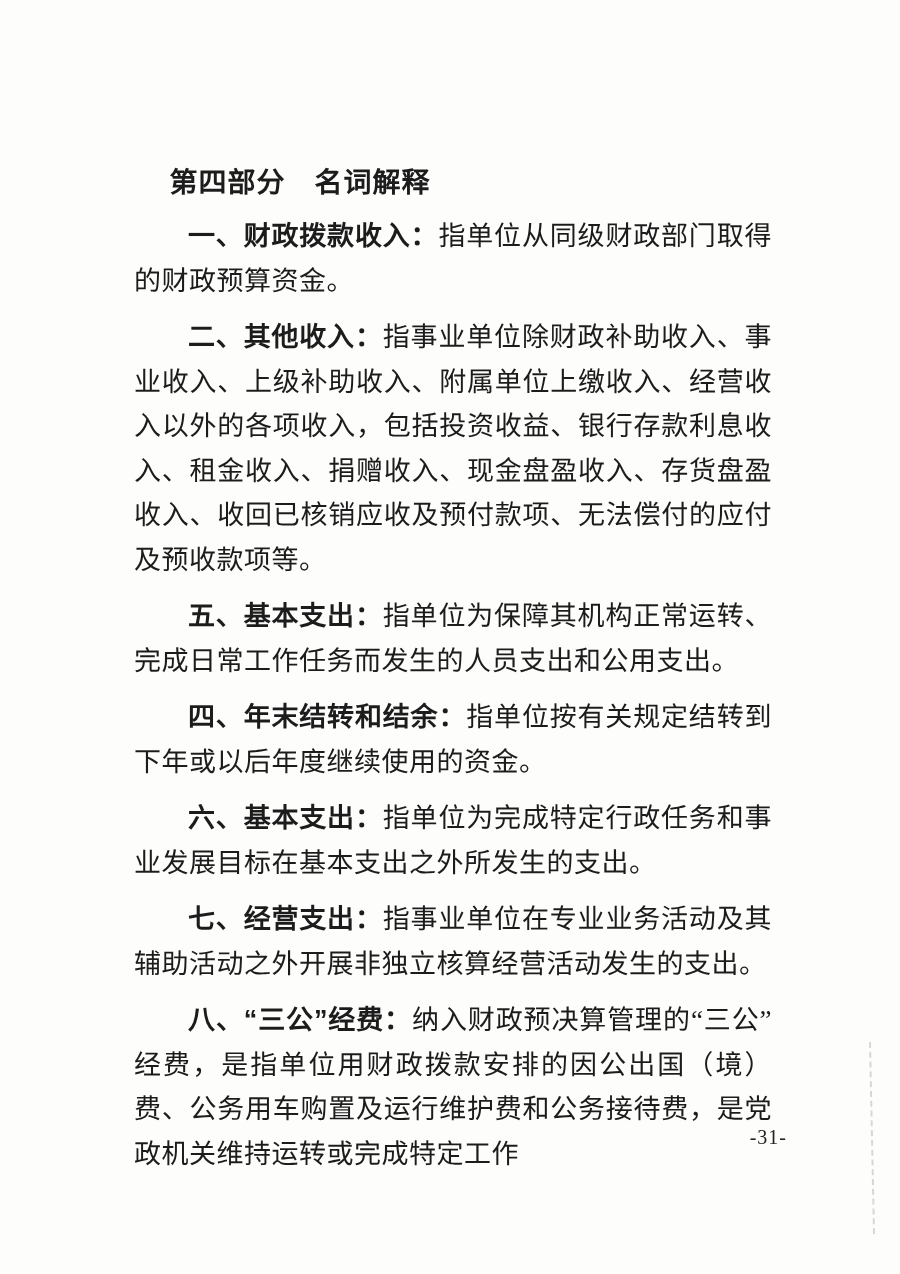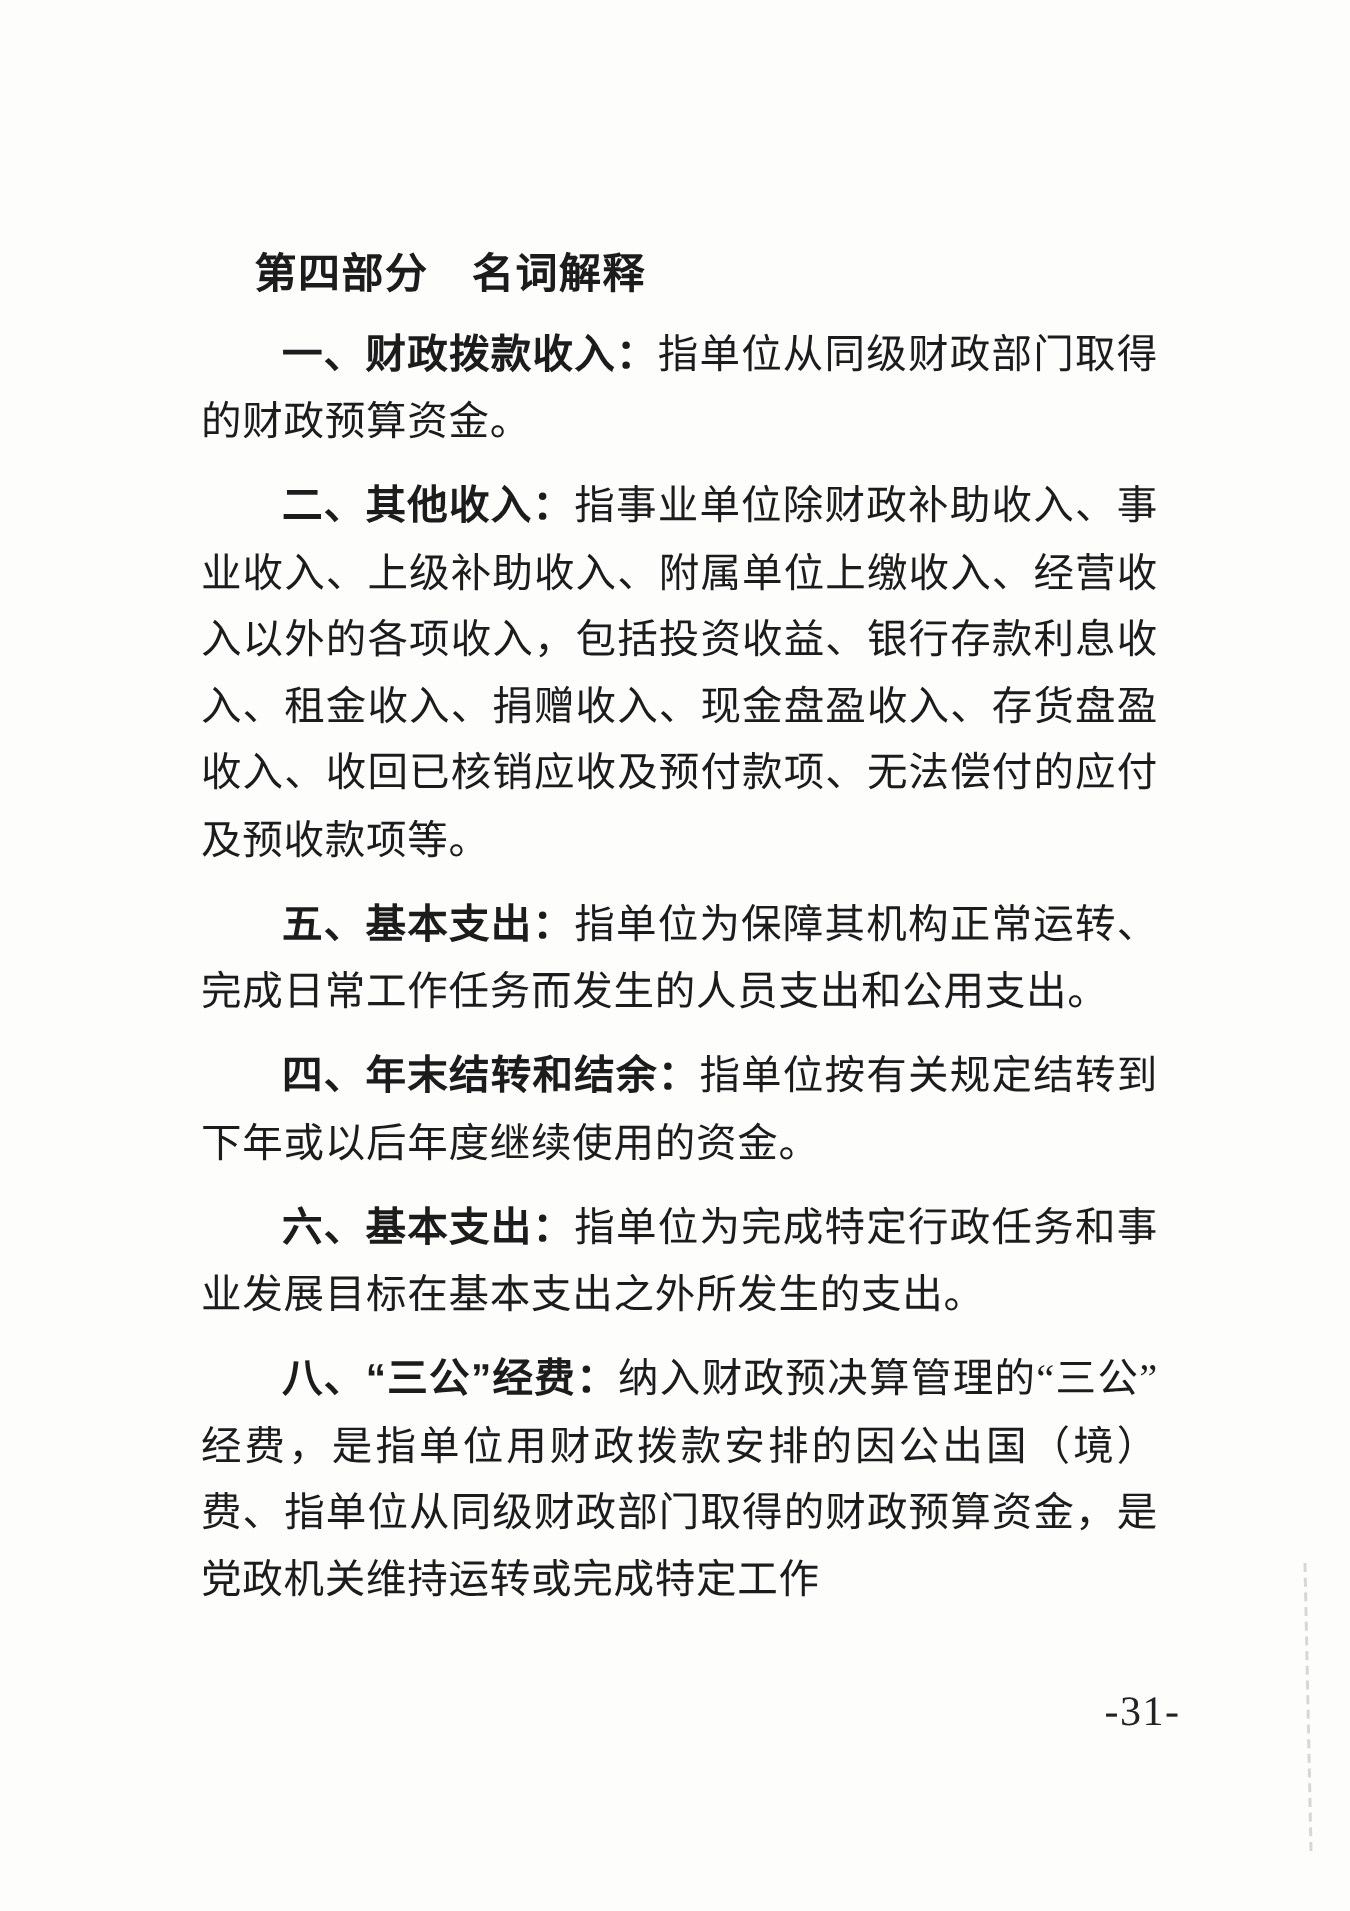--- a/index.html
+++ b/index.html
@@ -43,21 +43,21 @@
     letter-spacing: 0.5px;
   }
   .term {
     font-weight: bold;
     font-family: "Liberation Sans", sans-serif;
   }
   .page-number {
     position: absolute;
     right: 113px;
     top: 1126px;
-    font-size: 28px;
+    font-size: 20px;
     letter-spacing: 1px;
     font-family: "Liberation Serif", serif;
     color: #222;
   }
   .scan-artifact-line {
     position: absolute;
     right: 27px;
     top: 1042px;
     height: 192px;
     width: 0;
@@ -78,21 +78,22 @@
 
     <p class="para"><span class="term">二、其他收入：</span><span>指事业单位除财政补助收入、事业收入、上级补助收入、附属单位上缴收入、经营收入以外的各项收入，包括投资收益、银行存款利息收入、租金收入、捐赠收入、现金盘盈收入、存货盘盈收入、收回已核销应收及预付款项、无法偿付的应付及预收款项等。</span></p>
 
 
     <p class="para"><span class="term">五、基本支出：</span><span>指单位为保障其机构正常运转、完成日常工作任务而发生的人员支出和公用支出。</span></p>
 
     <p class="para"><span class="term">四、年末结转和结余：</span><span>指单位按有关规定结转到下年或以后年度继续使用的资金。</span></p>
 
     <p class="para"><span class="term">六、基本支出：</span><span>指单位为完成特定行政任务和事业发展目标在基本支出之外所发生的支出。</span></p>
 
+    <p class="para"><span class="term">七、经营支出：</span><span>指事业单位在专业业务活动及其辅助活动之外开展非独立核算经营活动发生的支出。</span></p>
 
-    <p class="para"><span class="term">八、“三公”经费：</span><span>纳入财政预决算管理的“三公”经费，是指单位用财政拨款安排的因公出国（境）费、指单位从同级财政部门取得的财政预算资金，是党政机关维持运转或完成特定工作</span></p>
+    <p class="para"><span class="term">八、“三公”经费：</span><span>纳入财政预决算管理的“三公”经费，是指单位用财政拨款安排的因公出国（境）费、公务用车购置及运行维护费和公务接待费，是党政机关维持运转或完成特定工作</span></p>
 
   </div>
 
   <div class="page-number">-31-</div>
 
   <div class="scan-artifact-line"></div>
 </div>
 
 </body></html>

